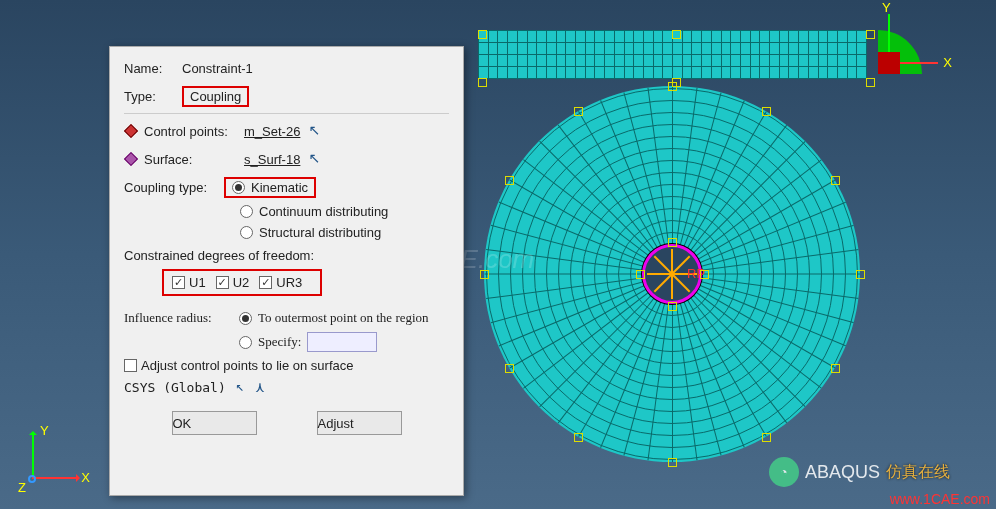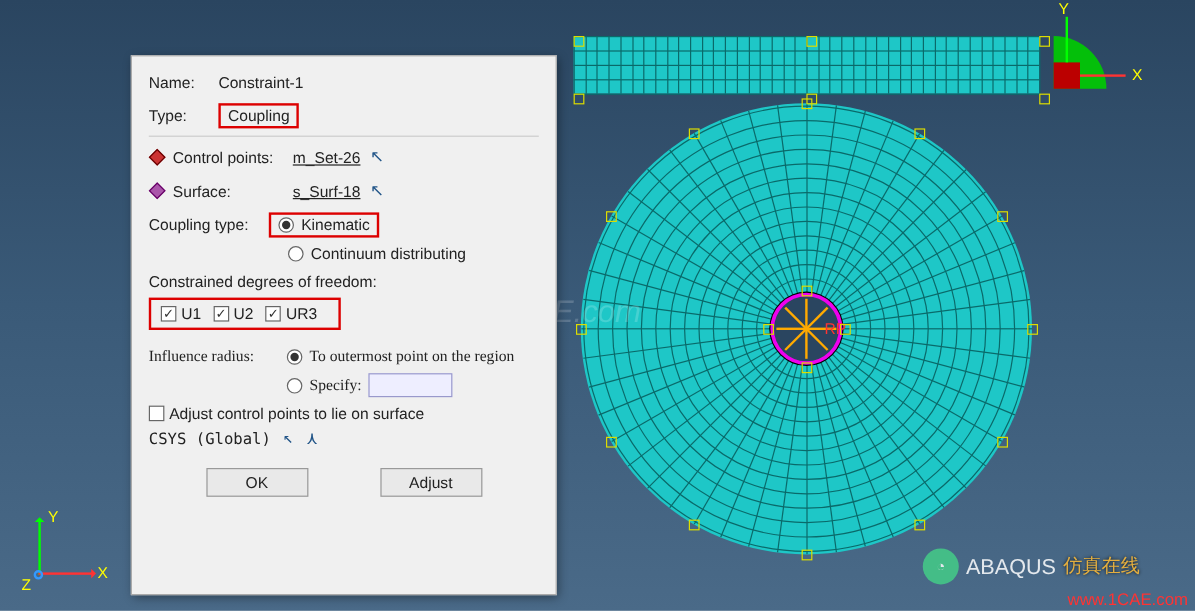--- a/index.html
+++ b/index.html
@@ -74,21 +74,21 @@
     border-radius: 50%; margin-right: 6px;
     display: inline-flex; align-items: center; justify-content: center;
     background: #fff;
   }
   .radio.checked::after {
     content: ""; width: 7px; height: 7px; background: #333; border-radius: 50%;
   }
 
   .section-label { margin: 8px 0 6px; }
   .dof-row { display: flex; align-items: center; }
-  .dof-row .redbox { padding: 4px 8px; display: flex; align-items: center; }
+  .dof-row .redbox { padding: 4px 8px; display: flex; align-items: center; margin-left: 38px; }
   .cb {
     width: 13px; height: 13px; border: 1px solid #666; background: #fff;
     display: inline-flex; align-items: center; justify-content: center;
     margin-right: 4px; font-size: 11px; color: #333;
   }
   .cb.checked::after { content: "✓"; }
   .dof-item { display: inline-flex; align-items: center; margin-right: 10px; }
 
   .influence { margin-top: 14px; }
   .influence-row { display: flex; align-items: center; margin-bottom: 6px; font-family: Liberation Serif, serif; }
@@ -103,21 +103,21 @@
   .csys-picker { margin-left: 10px; color: #258; display: inline-flex; align-items: center; gap: 6px; }
   .csys-picker .datum { font-size: 14px; }
 
   .button-row {
     display: flex; justify-content: center; gap: 60px;
     padding: 10px 0 4px;
   }
   .btn {
     width: 85px; height: 24px;
     background: #e9e9e9; border: 1px solid #999;
-    display: flex; align-items: center; justify-content: center;
+    display: flex; align-items: center; 
     cursor: pointer;
   }
 
   
   .view-triad {
     position: absolute;
     right: 58px; top: 14px;
     width: 60px; height: 60px;
   }
   .view-triad .cube {
@@ -420,20 +420,24 @@
       <span class="redbox" style="display:inline-flex;align-items:center;text-align:right;">
         <span class="radio checked"></span>
         <span>Kinematic</span>
       </span>
     </div>
     <div class="radio-group">
       <div class="radio-row">
         <span class="radio"></span>
         <span>Continuum distributing</span>
       </div>
+      <div class="radio-row">
+        <span class="radio"></span>
+        <span>Structural distributing</span>
+      </div>
     </div>
 
     <div class="section-label">Constrained degrees of freedom:</div>
     <div class="dof-row">
       <span class="redbox">
         <span class="dof-item">
           <span class="cb checked"></span>
           <span>U1</span>
         </span>
         <span class="dof-item">

